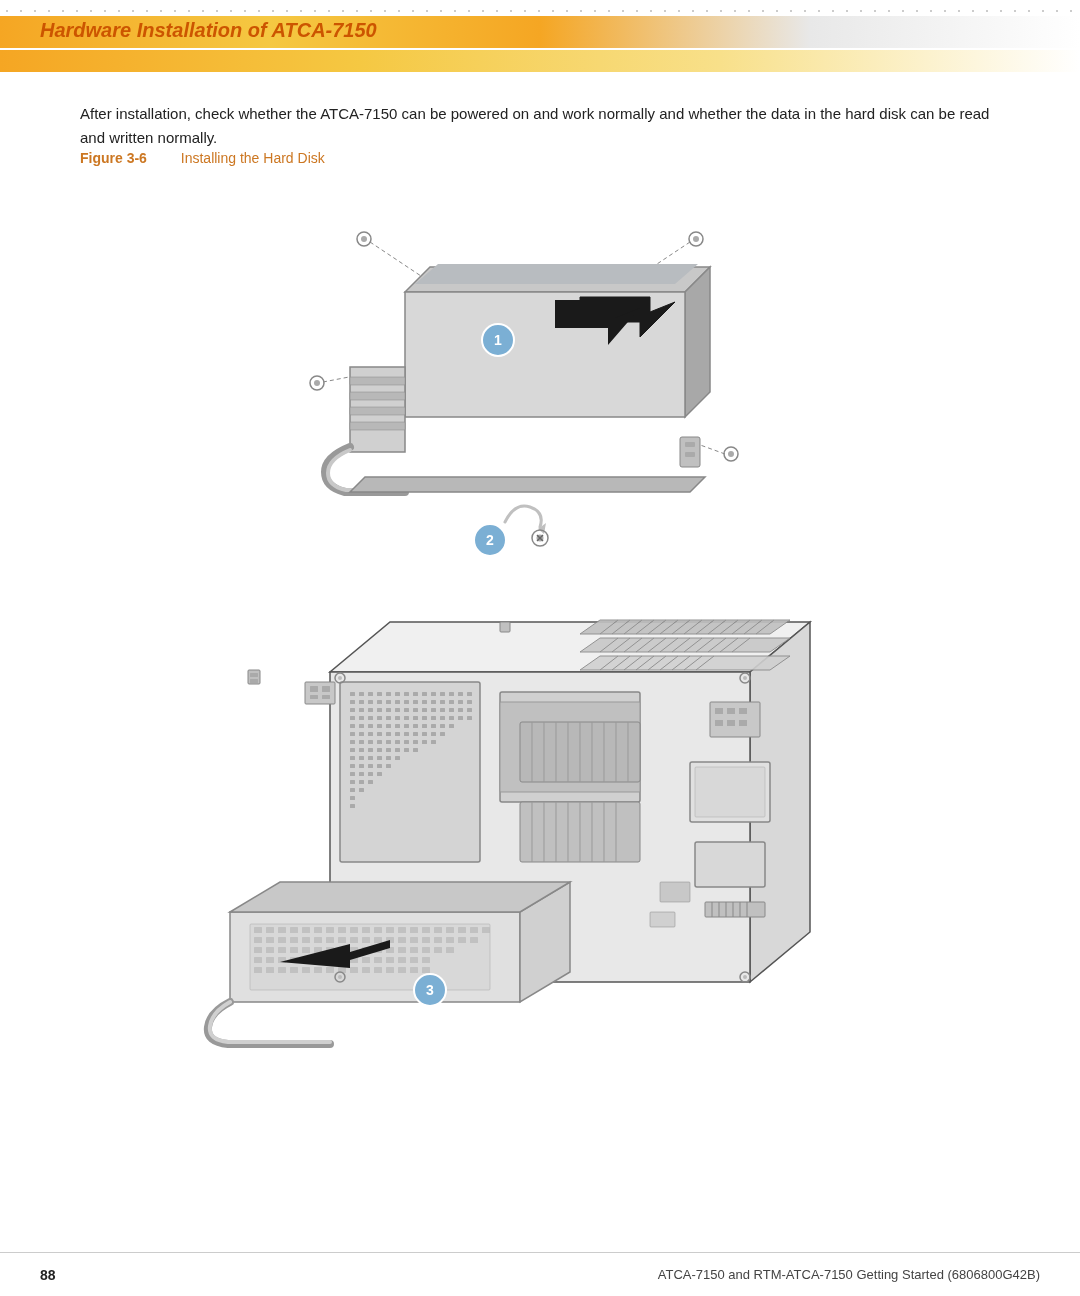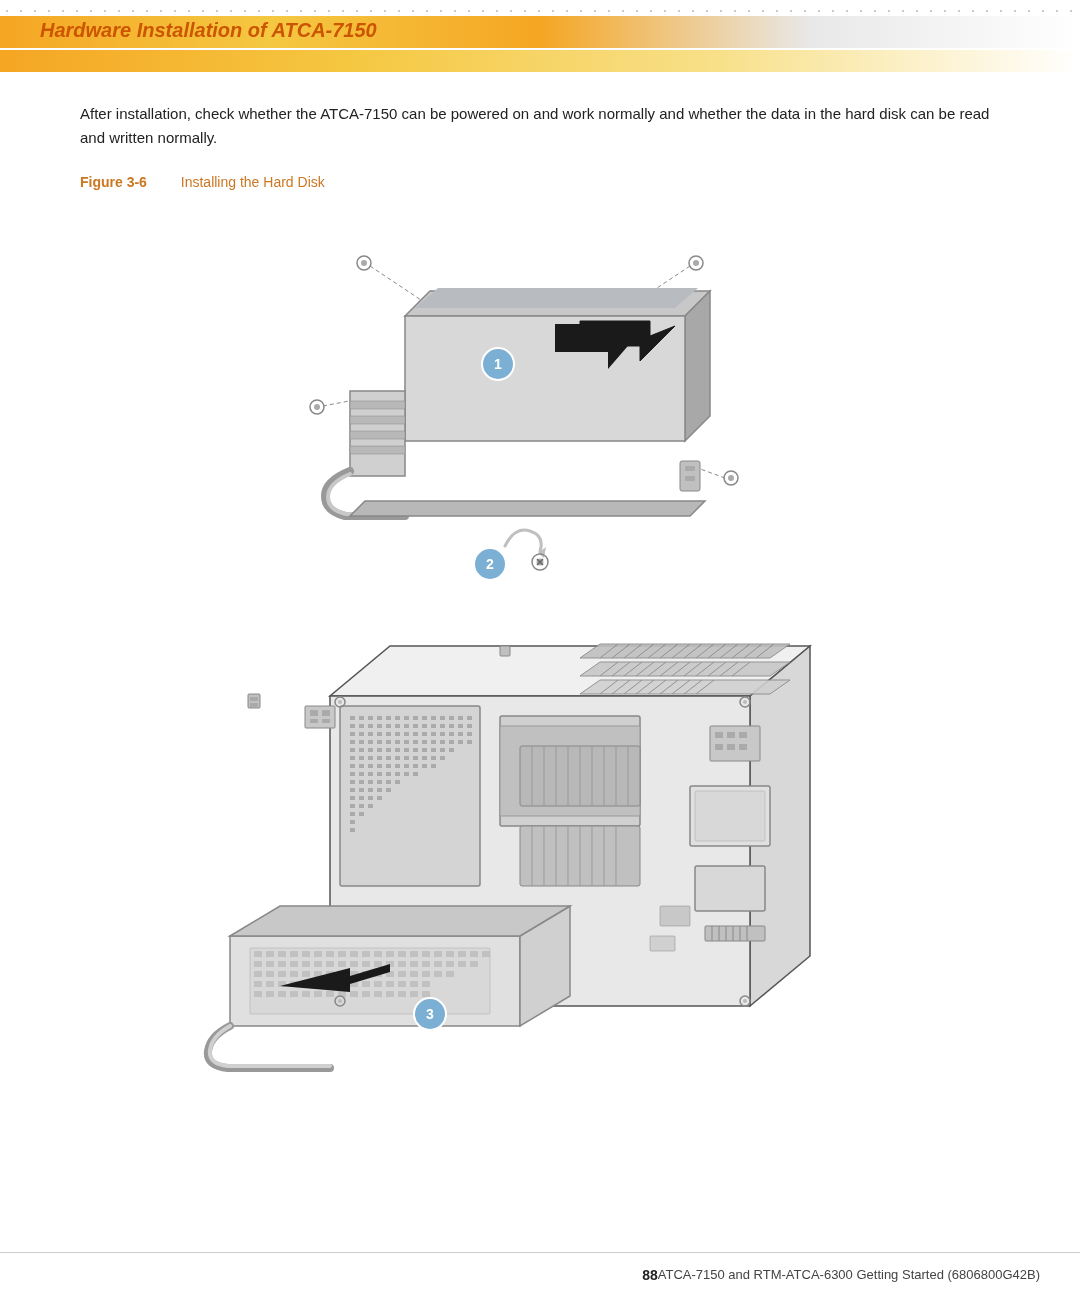--- a/index.html
+++ b/index.html
@@ -63,21 +63,20 @@
     
     .main-content {
       padding: 30px 80px 20px 80px;
       position: relative;
     }
 
     .body-text {
       font-size: 15px;
       color: #222222;
       line-height: 1.6;
-      margin-bottom: 24px;
     }
 
     .figure-caption {
       font-size: 14px;
       color: #cc7722;
       margin-bottom: 16px;
     }
 
     .figure-caption .fig-num {
       font-weight: bold;
@@ -93,21 +92,21 @@
     
     .footer {
       position: absolute;
       bottom: 0;
       left: 0;
       width: 100%;
       height: 44px;
       border-top: 1px solid #cccccc;
       display: flex;
       align-items: center;
-      justify-content: flex-end;
+      justify-content: space-between;
       padding: 0 40px;
     }
 
     .footer-page {
       font-size: 14px;
       font-weight: bold;
       color: #222222;
     }
 
     .footer-doc {
@@ -565,14 +564,14 @@
 
       <circle cx="595" cy="795" r="5" fill="none" stroke="#888" stroke-width="1.5"></circle>
       <circle cx="595" cy="795" r="2" fill="#bbb"></circle>
 
     </svg>
   </div>
 </div>
 
 <div class="footer">
   <span class="footer-page">88</span>
-  <span class="footer-doc">ATCA-7150 and RTM-ATCA-6300 Getting Started (6806800G42B)</span>
+  <span class="footer-doc">ATCA-7150 and RTM-ATCA-7150 Getting Started (6806800G42B)</span>
 </div>
 
 </body></html>

